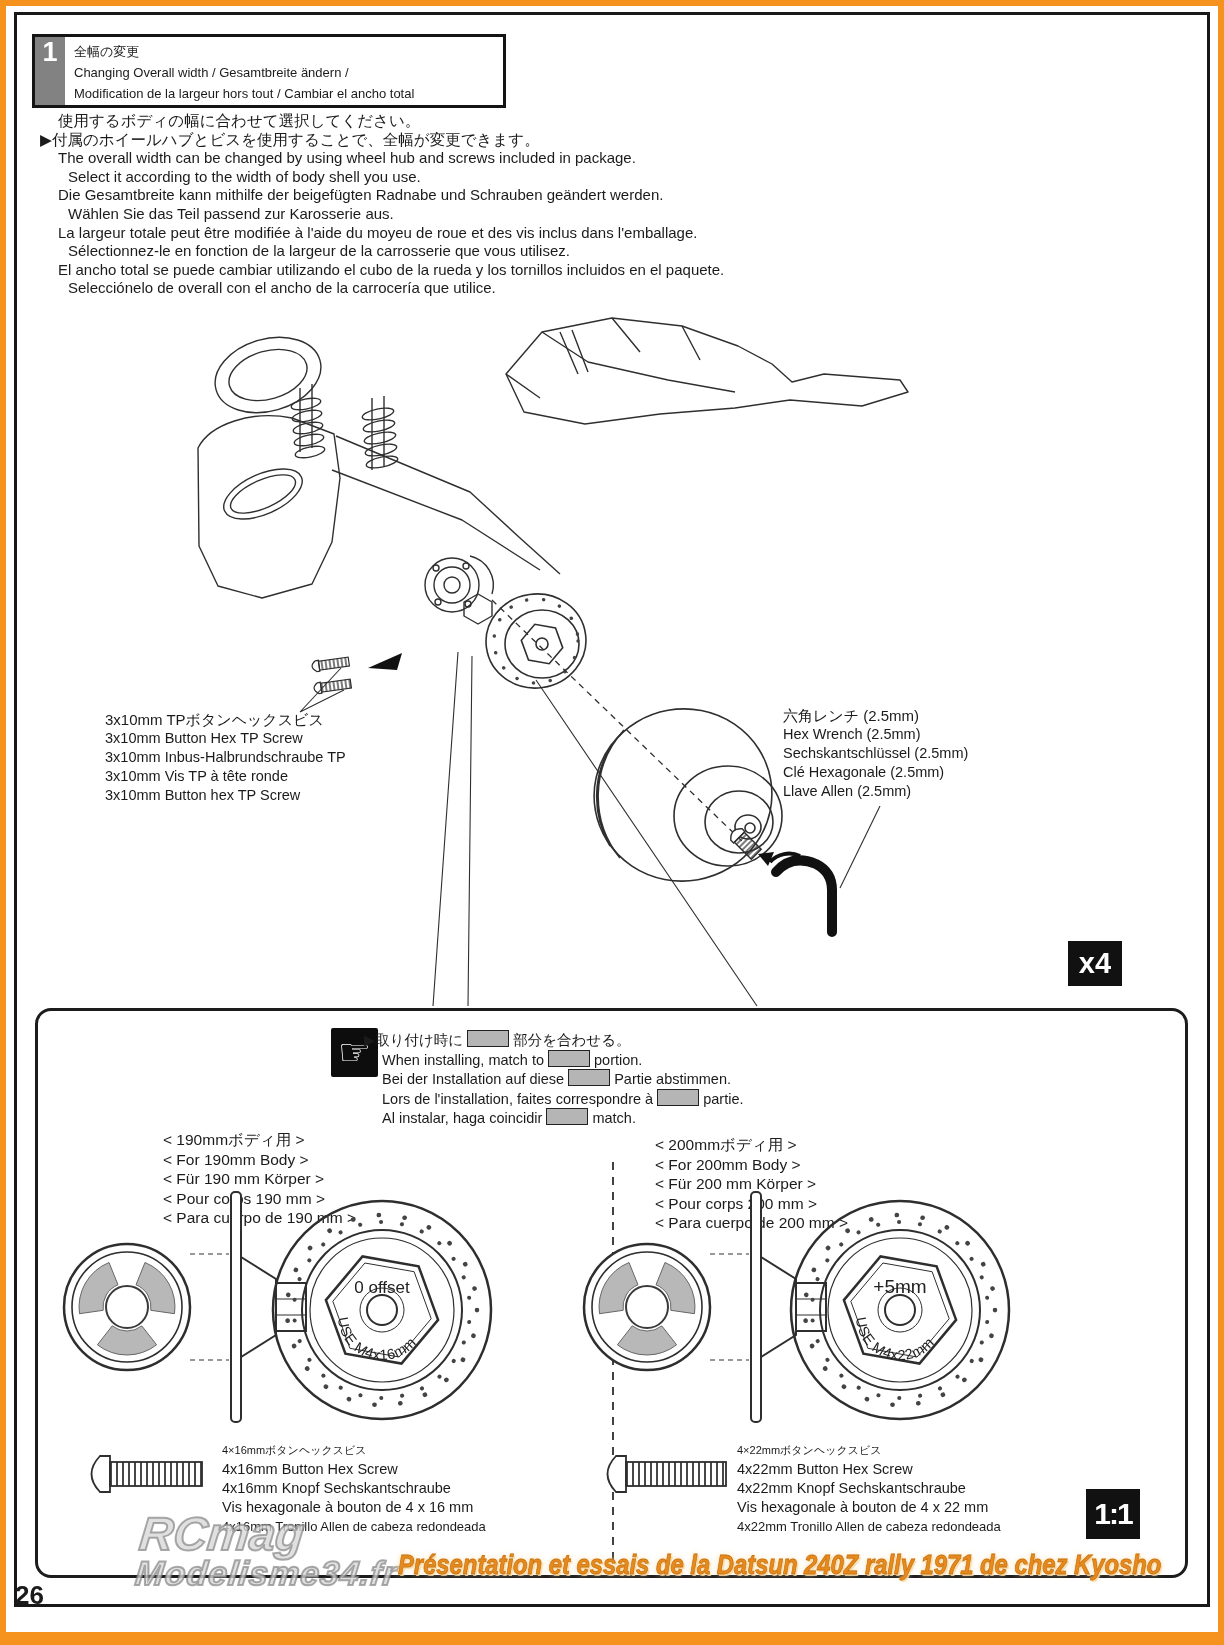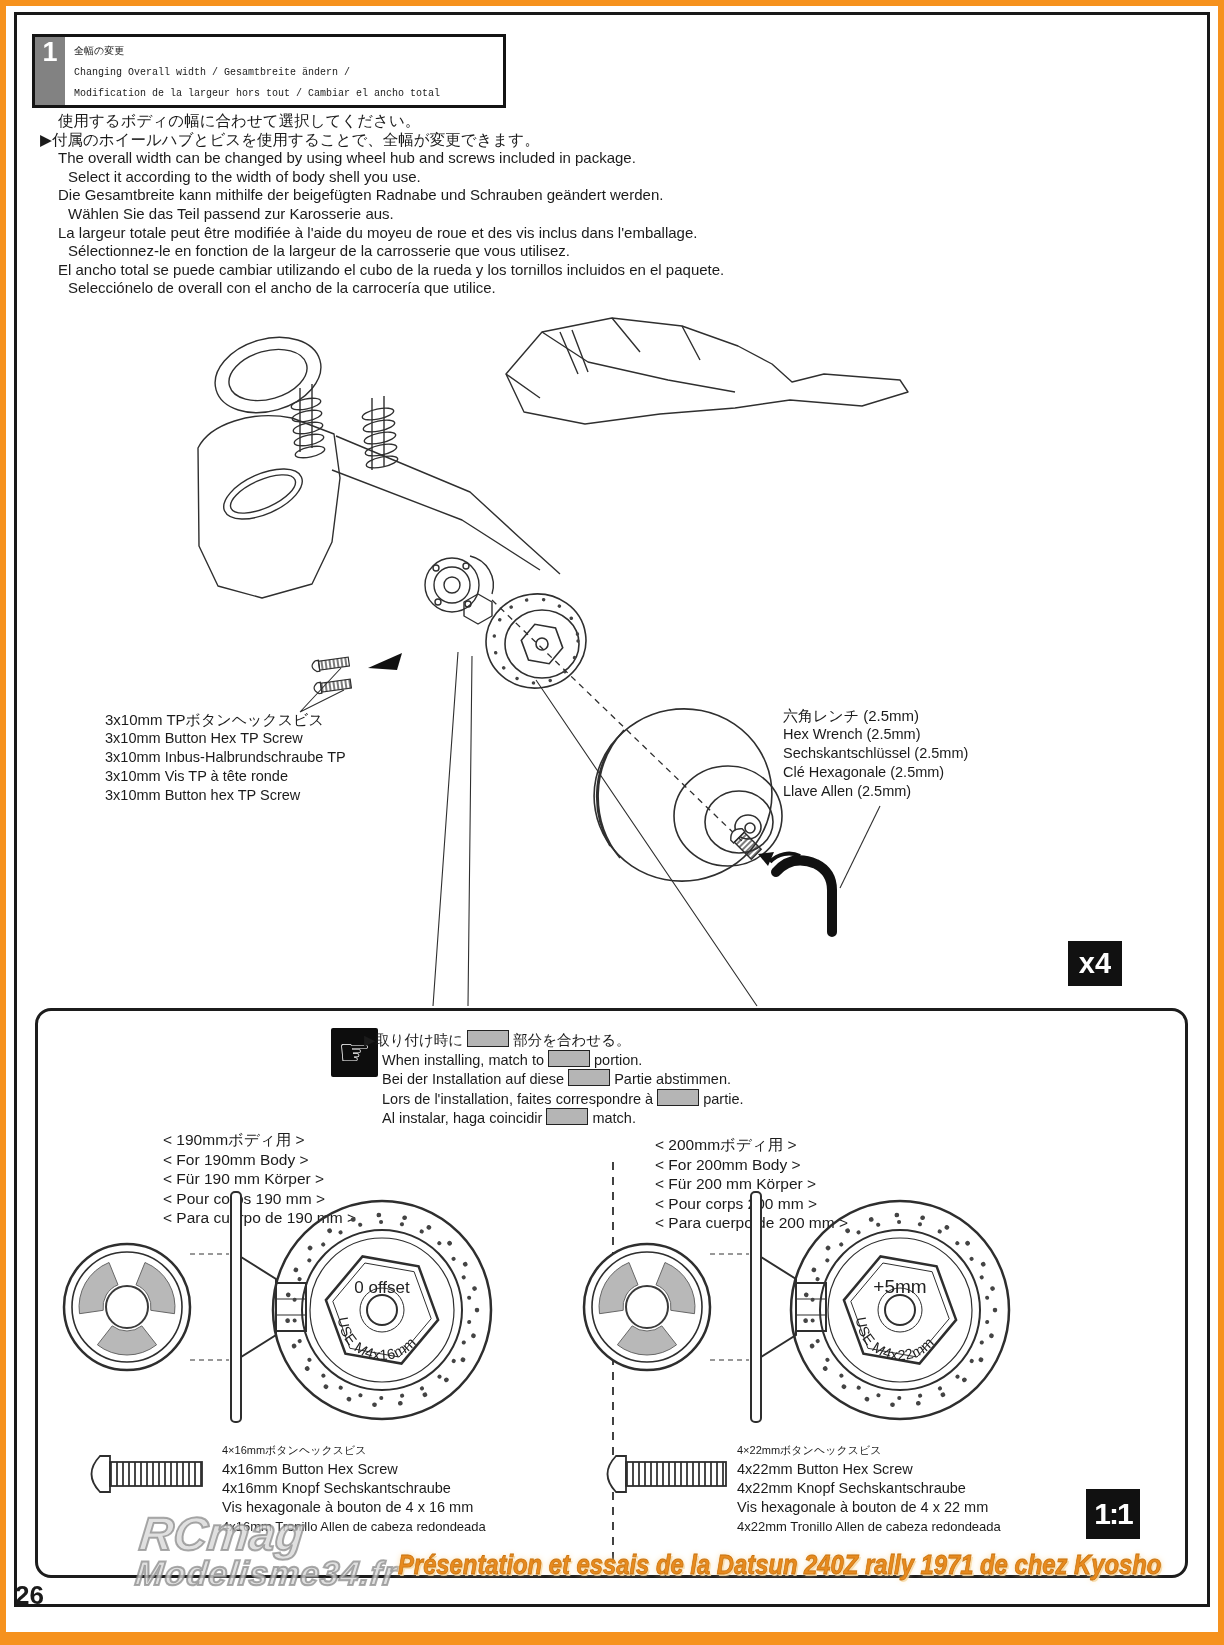--- a/index.html
+++ b/index.html
@@ -8,21 +8,21 @@
     background:#ffffff;
     font-family:"Liberation Sans","DejaVu Sans",sans-serif;
     color:#1b1b1b;
   }
   .frame{position:absolute;inset:0;border:6px solid #f6921e;border-bottom-width:13px;pointer-events:none;z-index:40;}
   .inner-border{position:absolute;left:14px;top:12px;width:1196px;height:1595px;border:3px solid #181818;box-sizing:border-box;pointer-events:none;z-index:5;}
 
   
   .hdr{position:absolute;left:32px;top:34px;width:474px;height:74px;border:3px solid #141414;box-sizing:border-box;display:flex;background:#fff;}
   .hdr-num{width:30px;background:#828282;color:#fff;font-weight:bold;font-size:27px;text-align:center;line-height:30px;}
-  .hdr-txt{padding:4px 0 0 9px;font-size:10px;line-height:21px;font-family:Liberation Mono, monospace;}
+  .hdr-txt{padding:4px 0 0 9px;font-size:13px;line-height:21px;}
 
   
   .intro{position:absolute;left:40px;top:112px;width:800px;font-size:15px;line-height:18.6px;}
   .intro .ja{font-size:15.5px;}
   .in1{margin-left:18px;}
   .in2{margin-left:28px;}
 
   svg{position:absolute;pointer-events:none;}
 
   .lbl{position:absolute;font-size:14.5px;line-height:19px;white-space:nowrap;}

